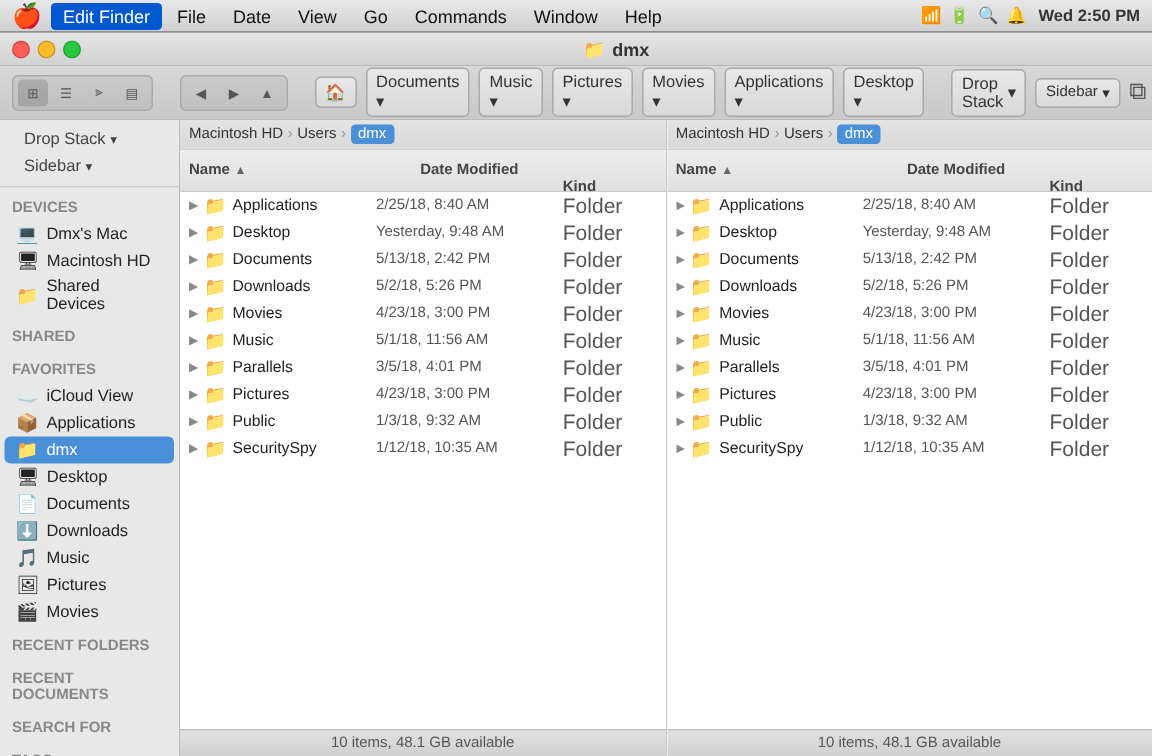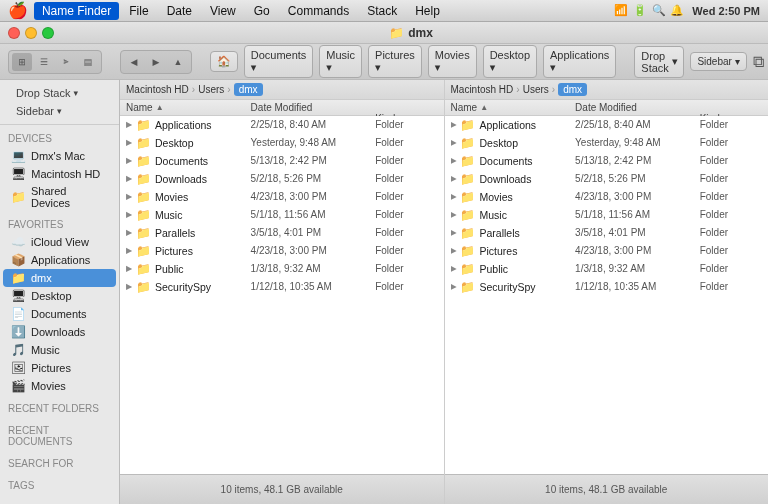--- a/index.html
+++ b/index.html
@@ -135,21 +135,21 @@
       width: 120px;
       min-width: 120px;
       background: #e8e8e8;
       border-right: 1px solid #bbb;
       overflow-y: auto;
       display: flex;
       flex-direction: column;
     }
     .sidebar-section-header {
       font-size: 10px;
-      font-weight: 400;
+      font-weight: 700;
       color: #888;
       padding: 8px 8px 3px;
       text-transform: uppercase;
     }
     .sidebar-item {
       display: flex;
       align-items: center;
       gap: 5px;
       padding: 2px 8px;
       cursor: pointer;
@@ -200,32 +200,32 @@
     .pane-path-current {
       background: #4a90d9;
       color: white;
       border-radius: 3px;
       padding: 1px 5px;
       font-size: 10px;
     }
 
     .pane-header {
       background: linear-gradient(to bottom, #ececec, #e0e0e0);
-      height: 16px;
+      height: 28px;
       border-bottom: 1px solid #ccc;
       display: flex;
       align-items: center;
       padding: 0 6px;
       gap: 0;
       font-size: 10px;
       color: #444;
-      font-weight: 400;
+      font-weight: 700;
     }
     .col-name { flex: 2; display: flex; align-items: center; gap: 3px; }
-    .col-date { flex: 2; }
+    .col-date { flex: 2; text-align: center; }
     .col-kind { flex: 1; margin-top: 22px; }
     .col-sort-arrow { font-size: 8px; color: #666; }
 
     .file-list {
       flex: 1;
       overflow-y: auto;
       background: white;
     }
     .file-row {
       display: flex;
@@ -236,50 +236,50 @@
       font-size: 10.5px;
       color: #222;
       border-bottom: 1px solid transparent;
     }
     .file-row .expand-arrow {
       width: 10px; font-size: 8px; color: #888;
     }
     .file-row .file-icon { width: 16px; font-size: 12px; margin-right: 3px; }
     .file-col-name { flex: 2; overflow: hidden; text-overflow: ellipsis; white-space: nowrap; display: flex; align-items: center; }
     .file-col-date { flex: 2; font-size: 10px; color: #555; }
-    .file-col-kind { flex: 1; font-size: 10px; color: #555; }
+    .file-col-kind { flex: 1; font-size: 14px; color: #555; }
 
     .pane-statusbar {
-      height: 30px;
+      height: 18px;
       background: linear-gradient(to bottom, #e0e0e0, #d0d0d0);
       border-top: 1px solid #bbb;
       display: flex;
       align-items: center;
       justify-content: center;
       font-size: 10px;
       color: #555;
     }
 
     
     .file-list::-webkit-scrollbar { width: 8px; }
     .file-list::-webkit-scrollbar-track { background: #f0f0f0; }
     .file-list::-webkit-scrollbar-thumb { background: #bbb; border-radius: 4px; }
   </style>
 </head>
 <body>
 
 <div id="menubar">
   <span style="font-size:16px; margin-right:4px;">🍎</span>
-  <span class="menu-item active">Name Finder</span>
+  <span class="menu-item active">Edit Finder</span>
   <span class="menu-item">File</span>
   <span class="menu-item">Date</span>
   <span class="menu-item">View</span>
   <span class="menu-item">Go</span>
   <span class="menu-item">Commands</span>
-  <span class="menu-item">Stack</span>
+  <span class="menu-item">Window</span>
   <span class="menu-item">Help</span>
   <div class="menubar-right">
     <span style="display:flex;gap:5px;align-items:center;font-size:11px;">
       <span>📶</span>
         <span>🔋</span>
         <span>🔍</span>
         <span>🔔</span>
     </span>
     <span class="time">Wed 2:50 PM</span>
   </div>
@@ -316,22 +316,22 @@
       <button class="toolbar-btn">▲</button>
     </div>
 
     <div class="toolbar-separator"></div>
 
     <div class="toolbar-dropdown">🏠</div>
     <div class="toolbar-dropdown">Documents ▾</div>
     <div class="toolbar-dropdown">Music ▾</div>
     <div class="toolbar-dropdown">Pictures ▾</div>
     <div class="toolbar-dropdown">Movies ▾</div>
+    <div class="toolbar-dropdown">Applications ▾</div>
     <div class="toolbar-dropdown">Desktop ▾</div>
-    <div class="toolbar-dropdown">Applications ▾</div>
 
     <div class="toolbar-separator"></div>
     <div class="toolbar-dropdown">
       <span>Drop Stack</span> ▾
     </div>
     <div class="toolbar-dropdown" style="font-size:10px;">
       <span>Sidebar</span> ▾
     </div>
 
     <div class="toolbar-icon-btn" style="margin-left:auto;">⧉</div>
@@ -360,20 +360,21 @@
       </div>
       <div class="sidebar-item">
         <span class="item-icon">🖥</span>
         <span>Macintosh HD</span>
       </div>
       <div class="sidebar-item">
         <span class="item-icon">📁</span>
         <span>Shared Devices</span>
       </div>
 
+      <div class="sidebar-section-header">Shared</div>
 
       <div class="sidebar-section-header">Favorites</div>
       <div class="sidebar-item">
         <span class="item-icon">☁️</span>
         <span>iCloud View</span>
       </div>
       <div class="sidebar-item">
         <span class="item-icon">📦</span>
         <span>Applications</span>
       </div>

